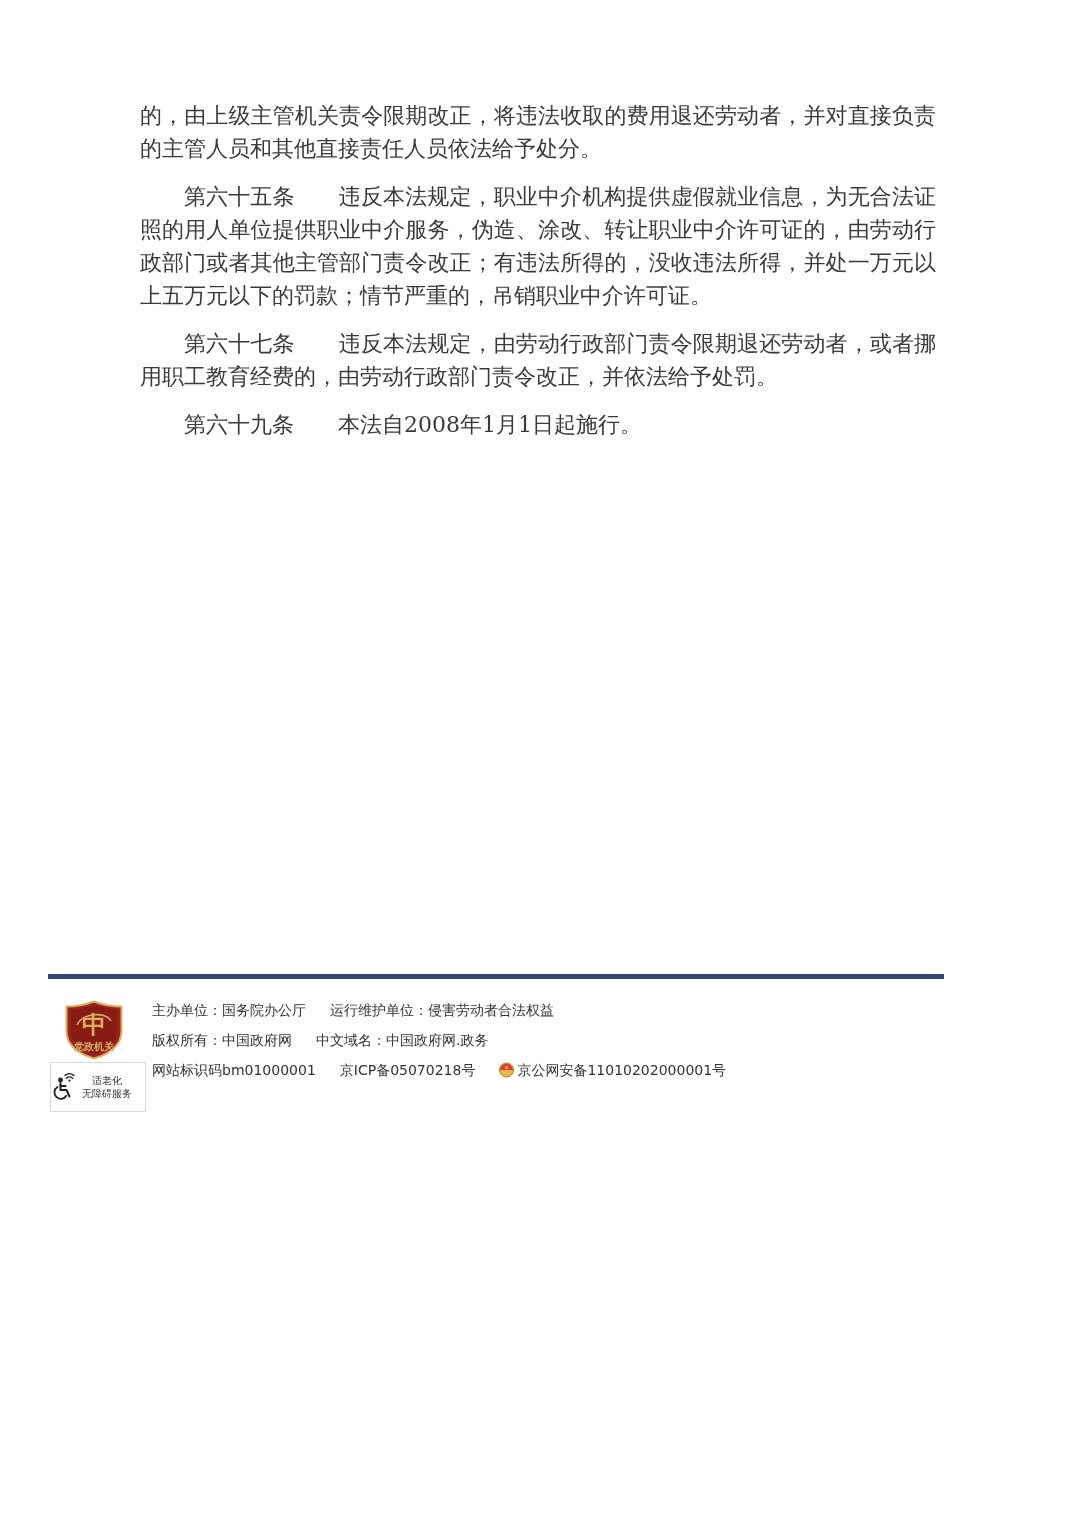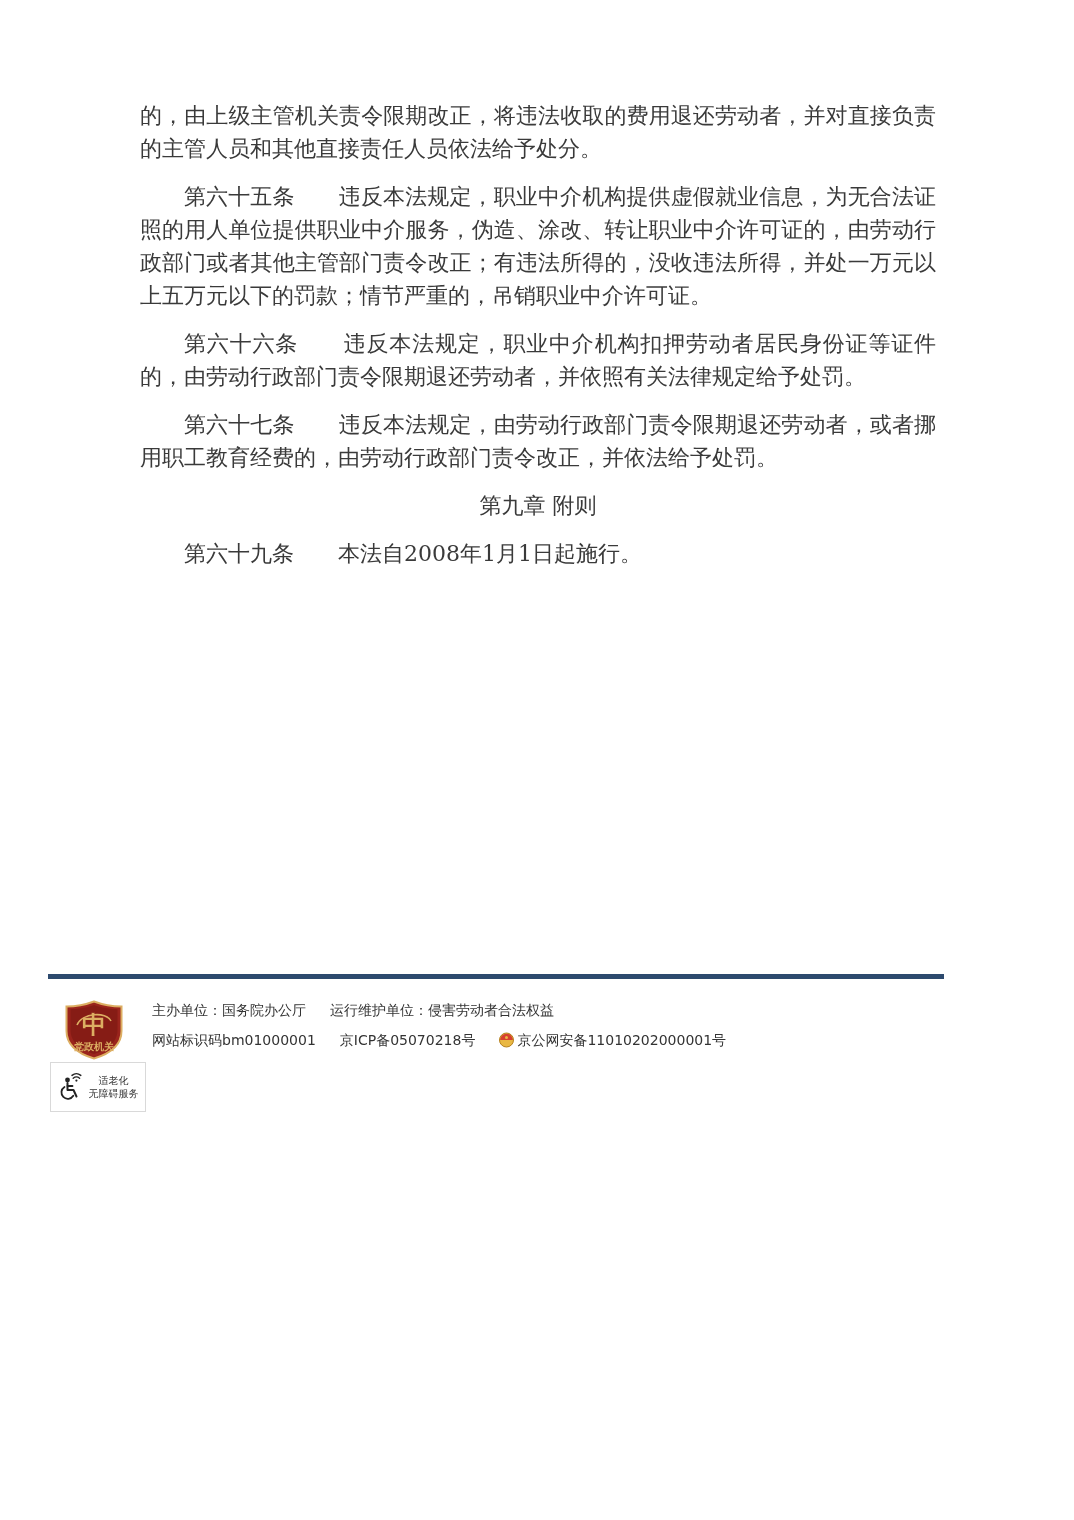--- a/index.html
+++ b/index.html
@@ -73,21 +73,21 @@
   .access-box{
     position:absolute;
     left:50px;
     top:1062px;
     width:96px;
     height:50px;
     border:1px solid var(--access-border);
     background:#fff;
     display:flex;
     align-items:center;
-    justify-content:center;
+    justify-content:flex-start;
     gap:5px;
     cursor:pointer;
   }
   .access-box svg{display:block;}
   .access-text{
     font-family:"DejaVu Sans","Liberation Sans",sans-serif;
     font-size:10px;
     line-height:13px;
     color:#333;
     text-align:center;
@@ -114,23 +114,21 @@
   .police-icon svg{display:block;width:100%;height:100%;}
 </style>
 </head>
 <body>
 
 <div class="page">
 
   <main class="content">
     <p class="para no-indent">的，由上级主管机关责令限期改正，将违法收取的费用退还劳动者，并对直接负责的主管人员和其他直接责任人员依法给予处分。</p>
     <p class="para">第六十五条　　违反本法规定，职业中介机构提供虚假就业信息，为无合法证照的用人单位提供职业中介服务，伪造、涂改、转让职业中介许可证的，由劳动行政部门或者其他主管部门责令改正；有违法所得的，没收违法所得，并处一万元以上五万元以下的罚款；情节严重的，吊销职业中介许可证。</p>
-    <p class="para">第六十六条　　违反本法规定，职业中介机构扣押劳动者居民身份证等证件的，由劳动行政部门责令限期退还劳动者，并依照有关法律规定给予处罚。</p>
     <p class="para">第六十七条　　违反本法规定，由劳动行政部门责令限期退还劳动者，或者挪用职工教育经费的，由劳动行政部门责令改正，并依法给予处罚。</p>
-    <p class="para chapter-heading">第九章 附则</p>
     <p class="para">第六十九条　　本法自2008年1月1日起施行。</p>
   </main>
 
   <footer>
     <div class="footer-rule"></div>
 
     <a class="gov-badge">
       <svg viewBox="0 0 62 60" xmlns="http://www.w3.org/2000/svg">
         <path class="shield-body" d="M31 1.5 C23 4.5 11 6.5 3.5 6.5 L3.5 31 C3.5 46 16 54 31 58.5 C46 54 58.5 46 58.5 31 L58.5 6.5 C51 6.5 39 4.5 31 1.5 Z"></path>
         <path class="shield-inner" d="M31 5 C24 7.5 14 9.2 7.5 9.2 L7.5 30 C7.5 42.5 18 50 31 54 C44 50 54.5 42.5 54.5 30 L54.5 9.2 C48 9.2 38 7.5 31 5 Z"></path>
@@ -155,20 +153,24 @@
         <span>无障碍服务</span>
       </span>
     </a>
 
     <div class="footer-text">
       <p class="f-row">
         <span class="f-seg">主办单位：国务院办公厅</span>
         <span class="f-seg">运行维护单位：侵害劳动者合法权益</span>
       </p>
       <p class="f-row">
+        <span class="f-seg">版权所有：中国政府网</span>
+        <span class="f-seg">中文域名：中国政府网.政务</span>
+      </p>
+      <p class="f-row">
         <span class="f-seg">网站标识码bm01000001</span>
         <a class="f-link f-seg">京ICP备05070218号</a>
         <a class="f-link">
           <span class="police-icon">
             <svg viewBox="0 0 15 16" xmlns="http://www.w3.org/2000/svg">
               <circle cx="7.5" cy="8" r="7" fill="var(--police-gold)"></circle>
               <path d="M1.2 8 a6.3 6.3 0 0 1 12.6 0 Z" fill="var(--police-red)"></path>
               <circle cx="7.5" cy="8" r="7" fill="none" stroke="#b5801f" stroke-width="1"></circle>
               <circle cx="7.5" cy="5.4" r="1.5" fill="var(--police-gold)"></circle>
             </svg>

